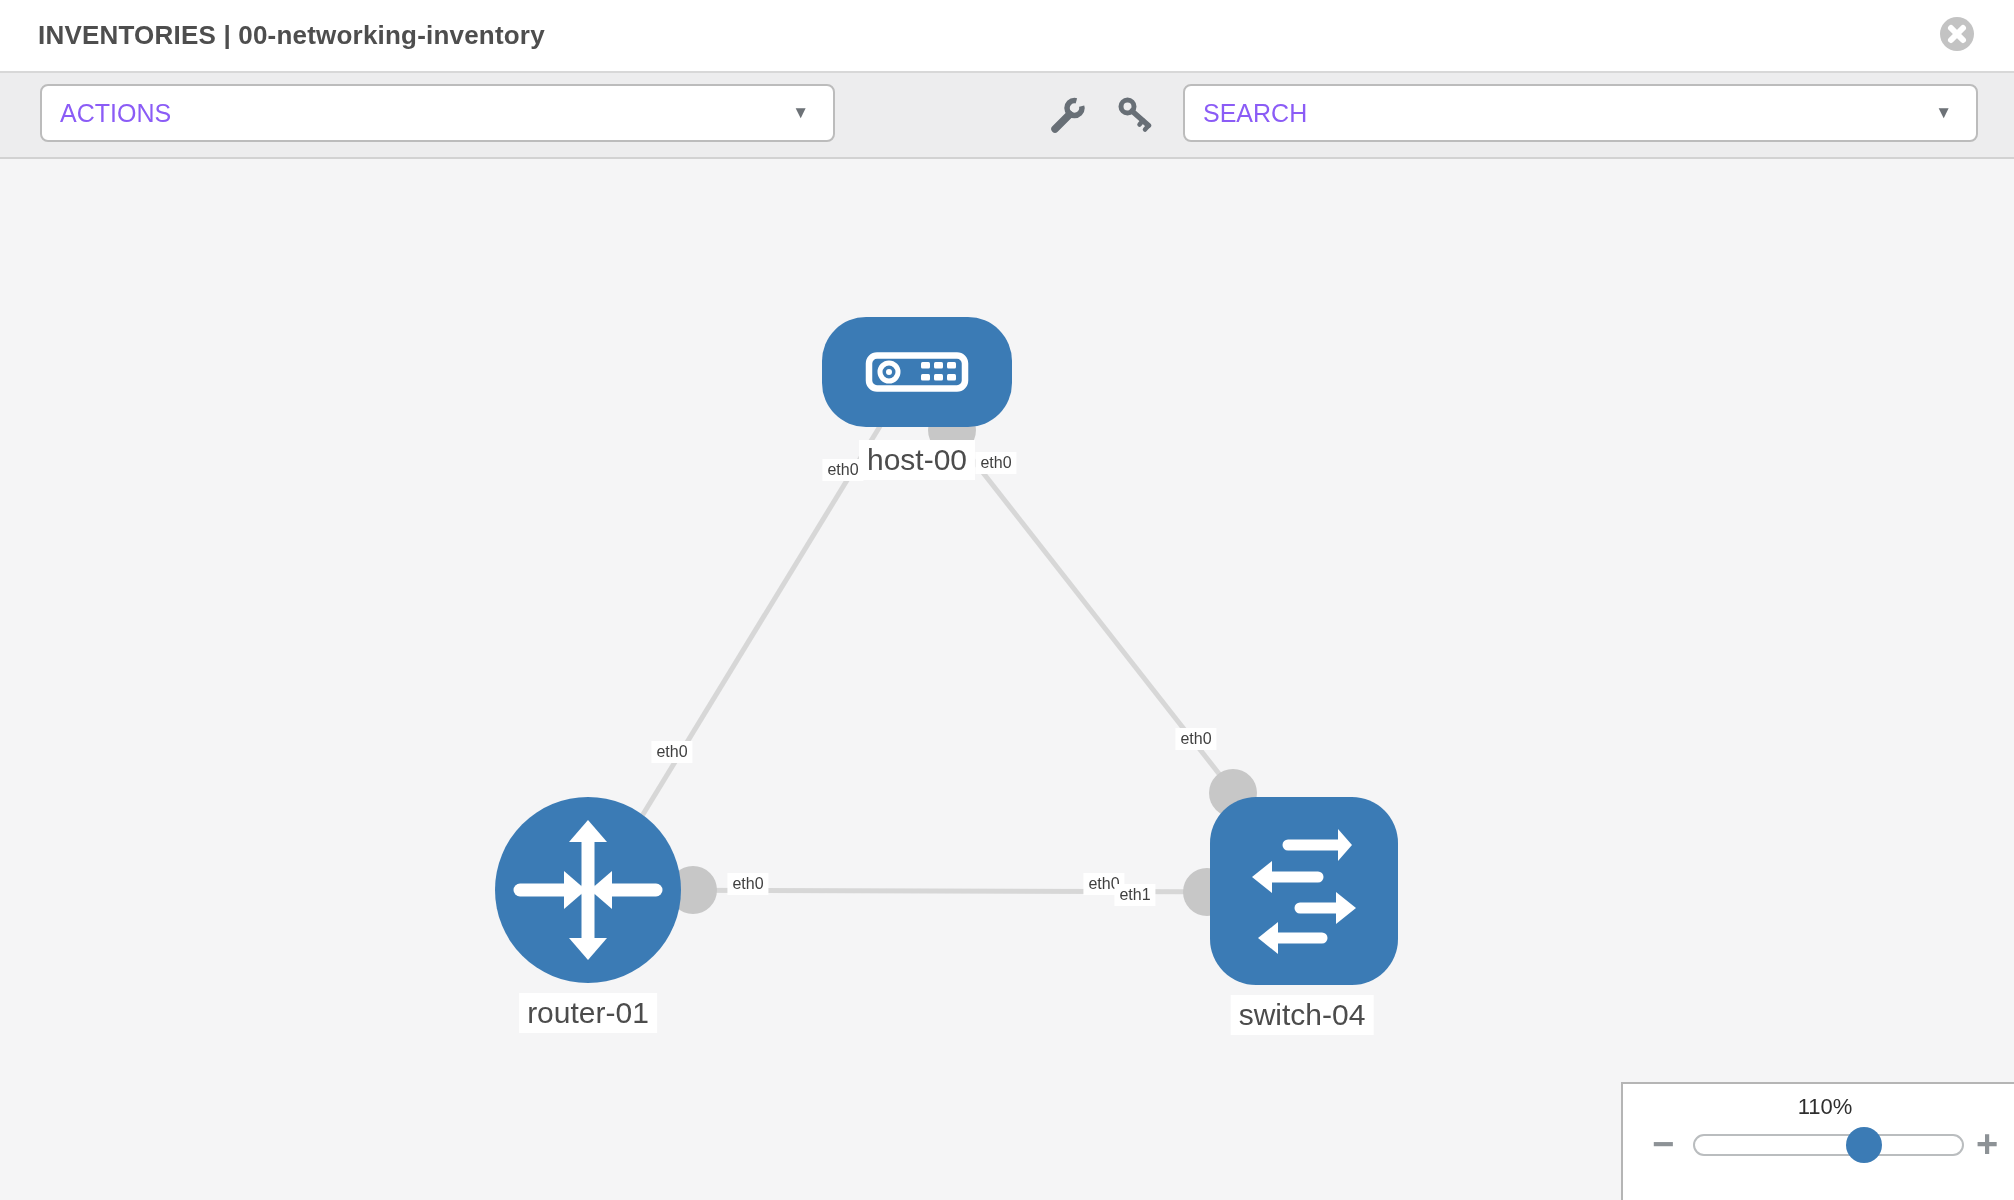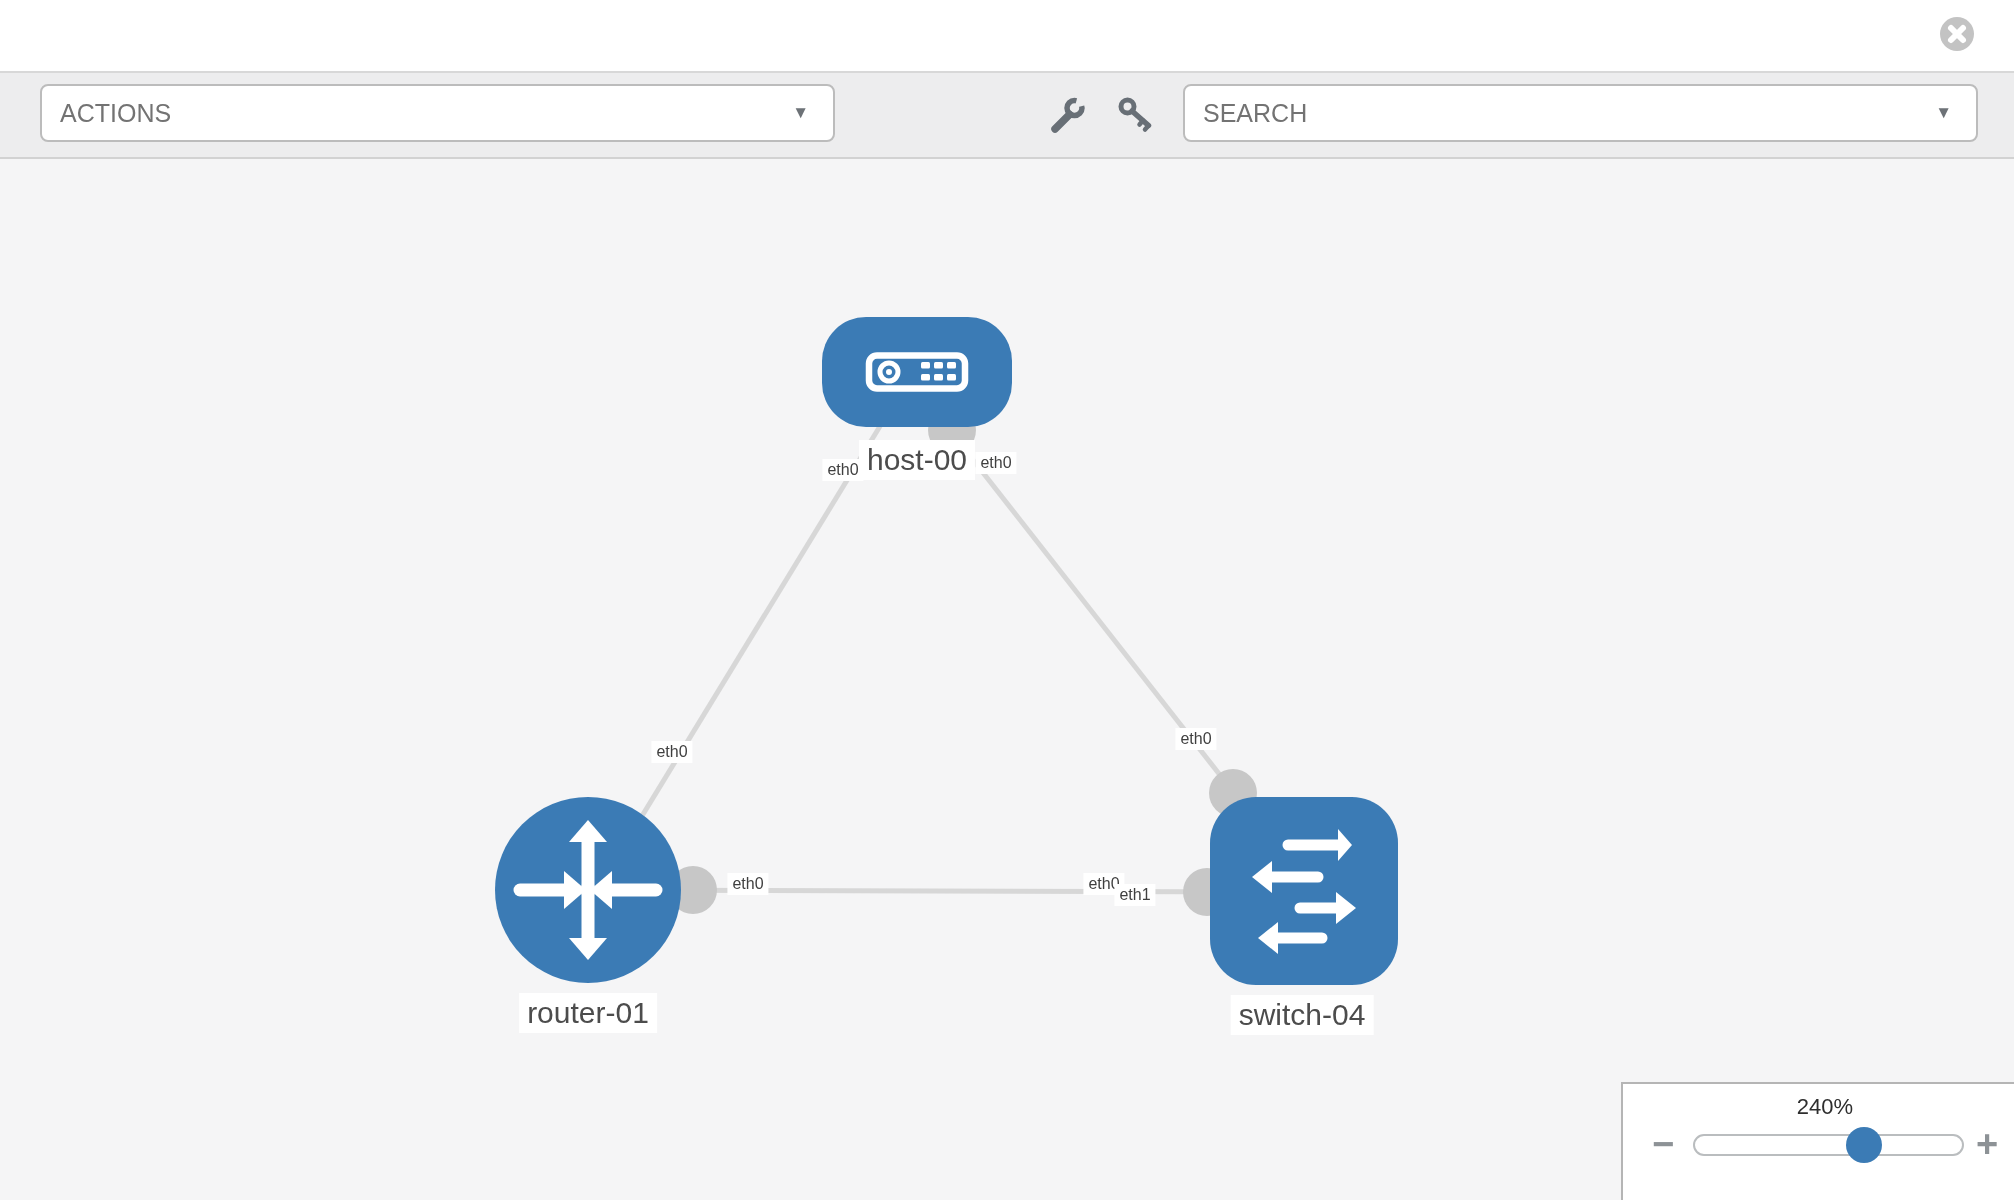--- a/index.html
+++ b/index.html
@@ -12,21 +12,21 @@
     border-bottom:2px solid #d8d8d8;z-index:20;}
   .page-title{position:absolute;left:38px;top:0;line-height:71px;font-size:26px;font-weight:bold;
     color:#4e4e4e;letter-spacing:.2px;}
   .close-btn{position:absolute;left:1940px;top:17px;width:34px;height:34px;border-radius:50%;
     background:#c3c3c3;cursor:pointer;}
   
   .toolbar{position:absolute;left:0;top:73px;width:2014px;height:84px;background:#ededee;
     border-bottom:2px solid #d2d2d2;z-index:20;}
   .select-box{position:absolute;top:11px;height:54px;background:#ffffff;border:2px solid #bcbcbc;
     border-radius:8px;cursor:pointer;}
-  .select-box .sel-label{position:absolute;left:18px;top:0;line-height:54px;font-size:25px;color:#737373;}
+  .select-box .sel-label{position:absolute;left:18px;top:0;line-height:54px;font-size:25px;color:#8b5cf6;}
   .select-box .caret{position:absolute;right:24px;top:50%;transform:translateY(-50%);
     font-size:17px;color:#6d7277;}
   .actions-box{left:40px;width:791px;}
   .search-box{left:1183px;width:791px;}
   .tool-btn{position:absolute;top:22px;width:40px;height:40px;background:none;border:none;
     padding:0;cursor:pointer;}
   .wrench-btn{left:1048px;}
   .key-btn{left:1116px;}
   
   .canvas{position:absolute;left:0;top:0;width:2014px;height:1200px;background:#f5f5f6;z-index:1;}
@@ -101,20 +101,21 @@
     <span class="graph-label eth-label" style="left: 843px; top: 470px;">eth0</span>
     <span class="graph-label eth-label" style="left: 996px; top: 463px;">eth0</span>
     <span class="graph-label eth-label" style="left: 672px; top: 752px;">eth0</span>
     <span class="graph-label eth-label" style="left: 748px; top: 884px;">eth0</span>
     <span class="graph-label eth-label" style="left: 1196px; top: 739px;">eth0</span>
     <span class="graph-label eth-label" style="left: 1104px; top: 884px;">eth0</span>
     <span class="graph-label eth-label" style="left: 1135px; top: 884px; margin-top: 11px;">eth1</span>
   </div>
 
 <div class="header">
+  <div class="page-title">INVENTORIES | 00-networking-inventory</div>
   <div class="close-btn">
     <svg width="34" height="34" viewBox="0 0 34 34">
       <line x1="11" y1="11" x2="23" y2="23" stroke="#ffffff" stroke-width="6" stroke-linecap="round"></line>
       <line x1="23" y1="11" x2="11" y2="23" stroke="#ffffff" stroke-width="6" stroke-linecap="round"></line>
     </svg>
   </div>
 </div>
 
 <div class="toolbar">
   <div class="select-box actions-box">
@@ -139,18 +140,18 @@
     </svg>
   </button>
 
   <div class="select-box search-box">
     <span class="sel-label">SEARCH</span>
     <span class="caret">▼</span>
   </div>
 </div>
 
 <div class="zoom-panel">
-  <div class="zoom-level">240%</div>
+  <div class="zoom-level">110%</div>
   <button class="zoom-minus">−</button>
   <div class="zoom-track"></div>
   <div class="zoom-knob" id="zoom-knob" style="background: rgb(59, 123, 181); left: 223px;"></div>
   <button class="zoom-plus">+</button>
 </div>
 
 </body></html>

